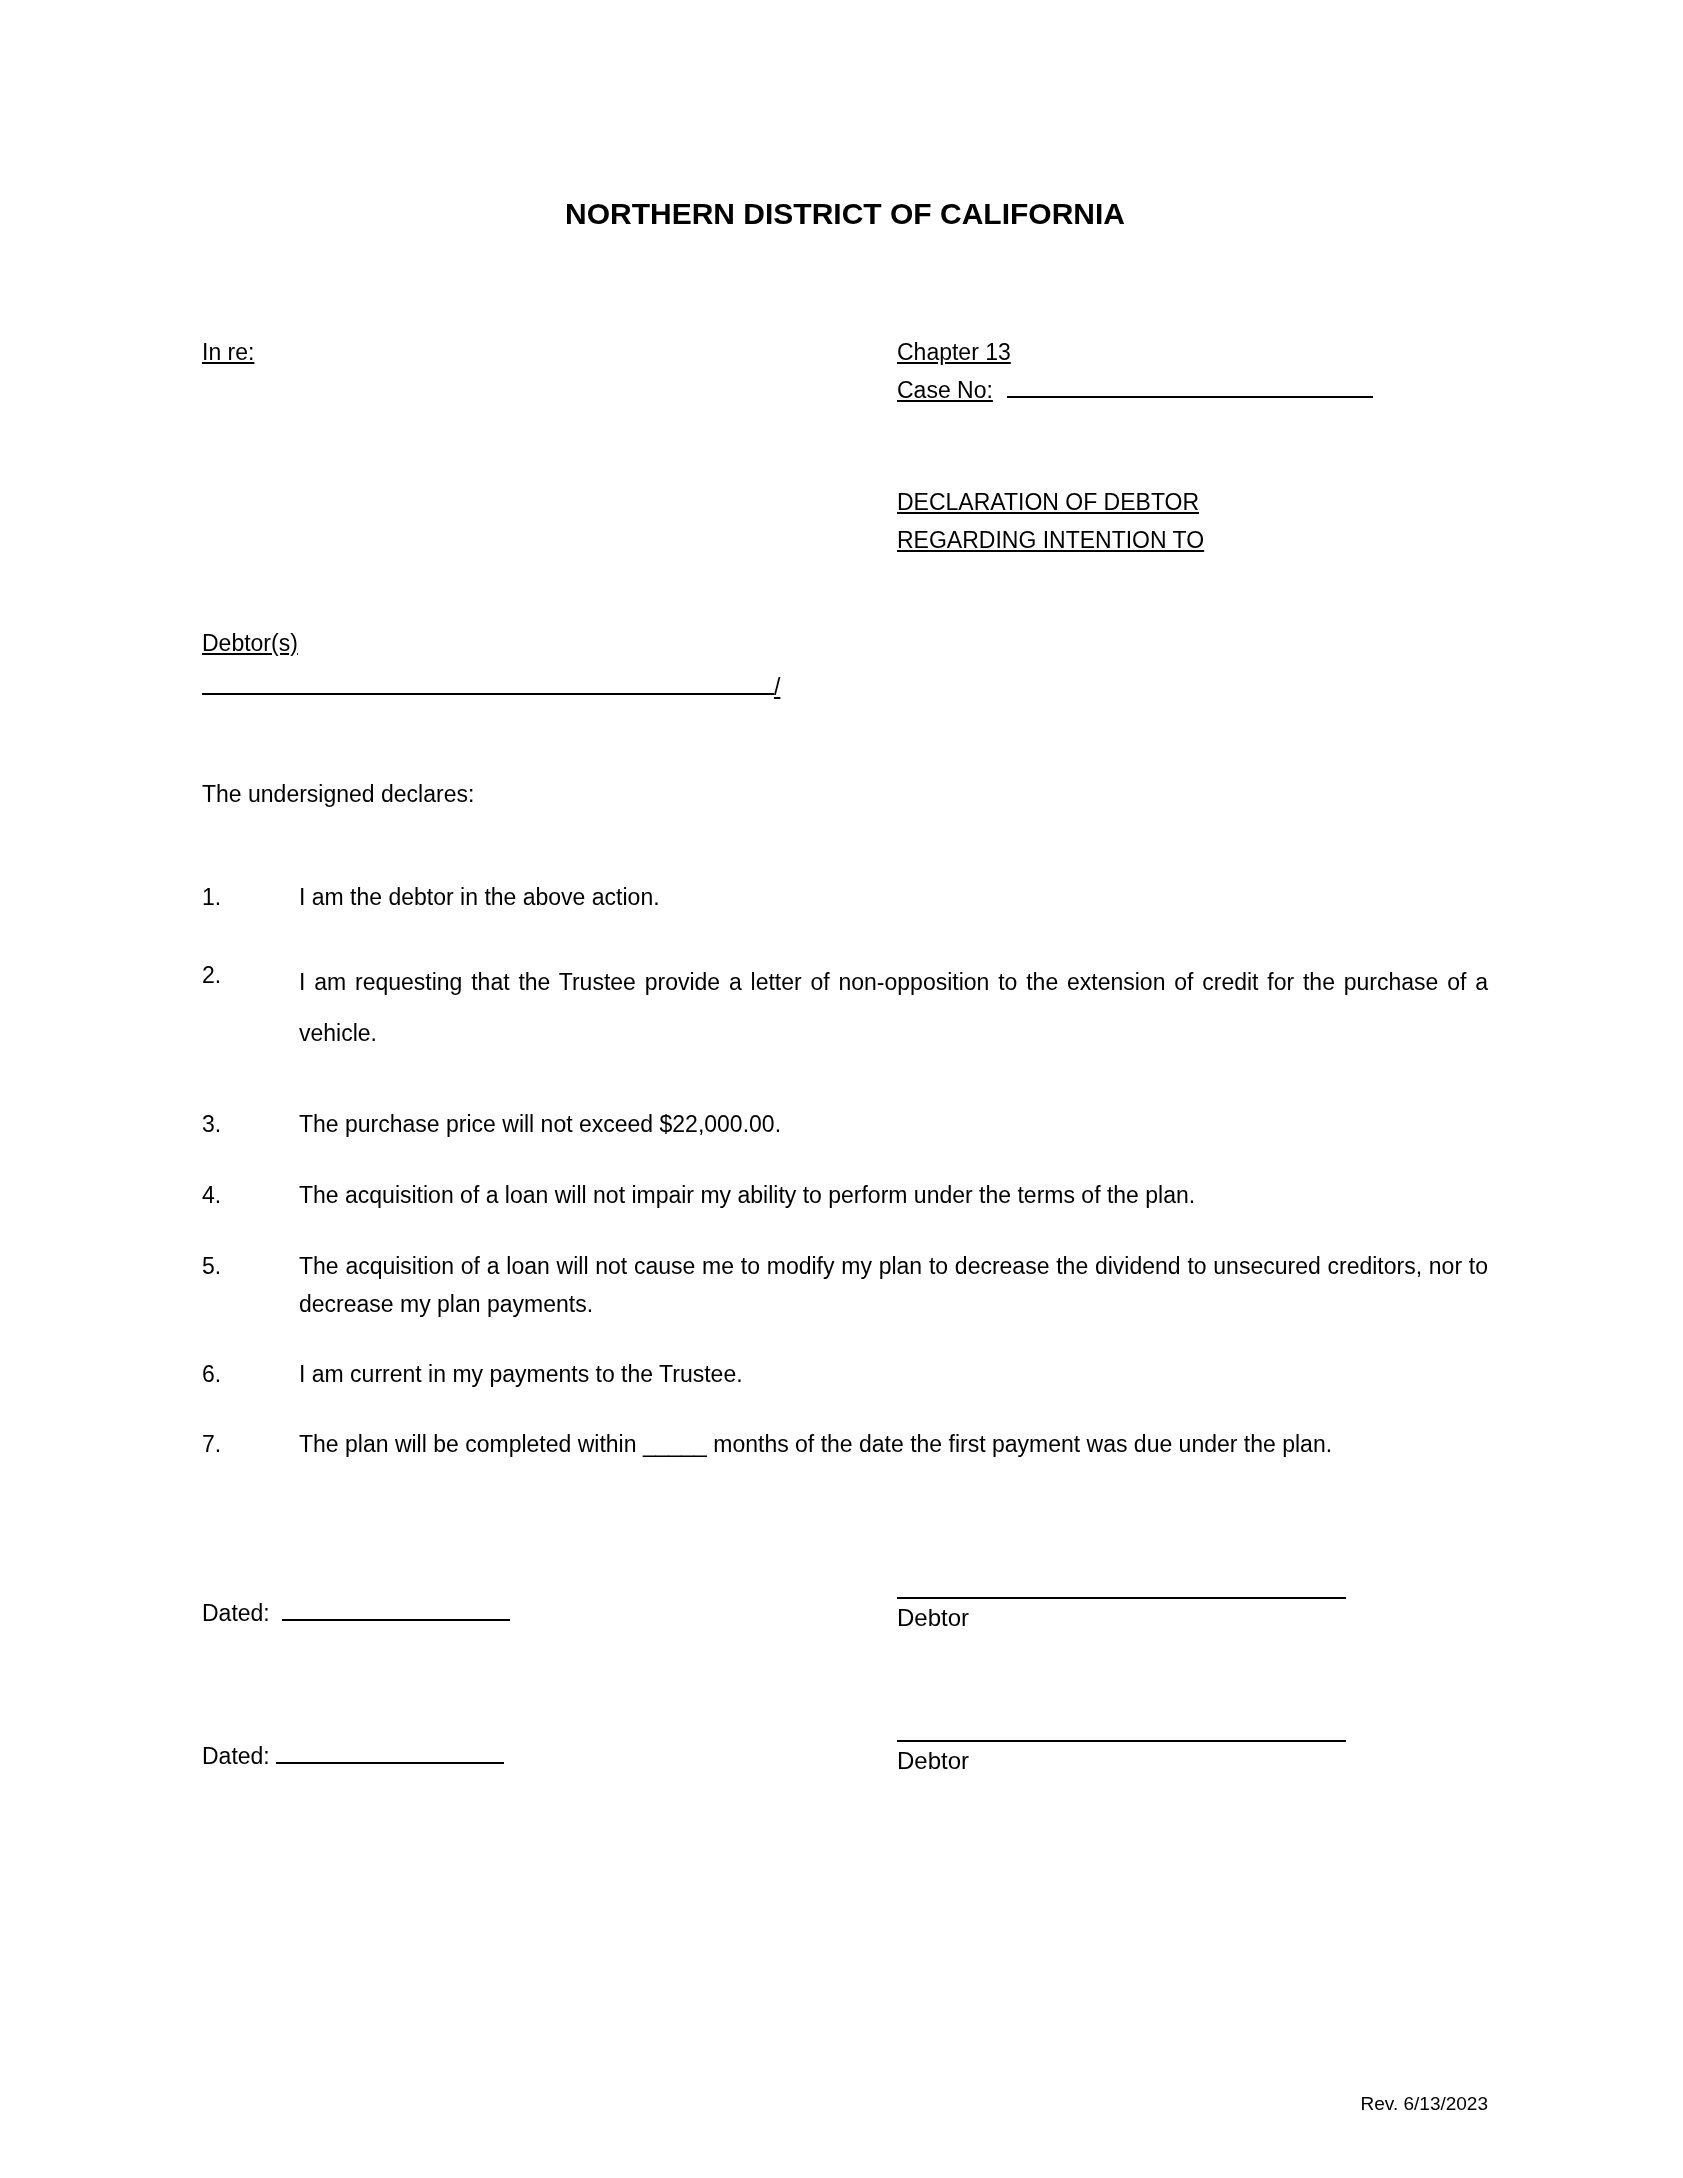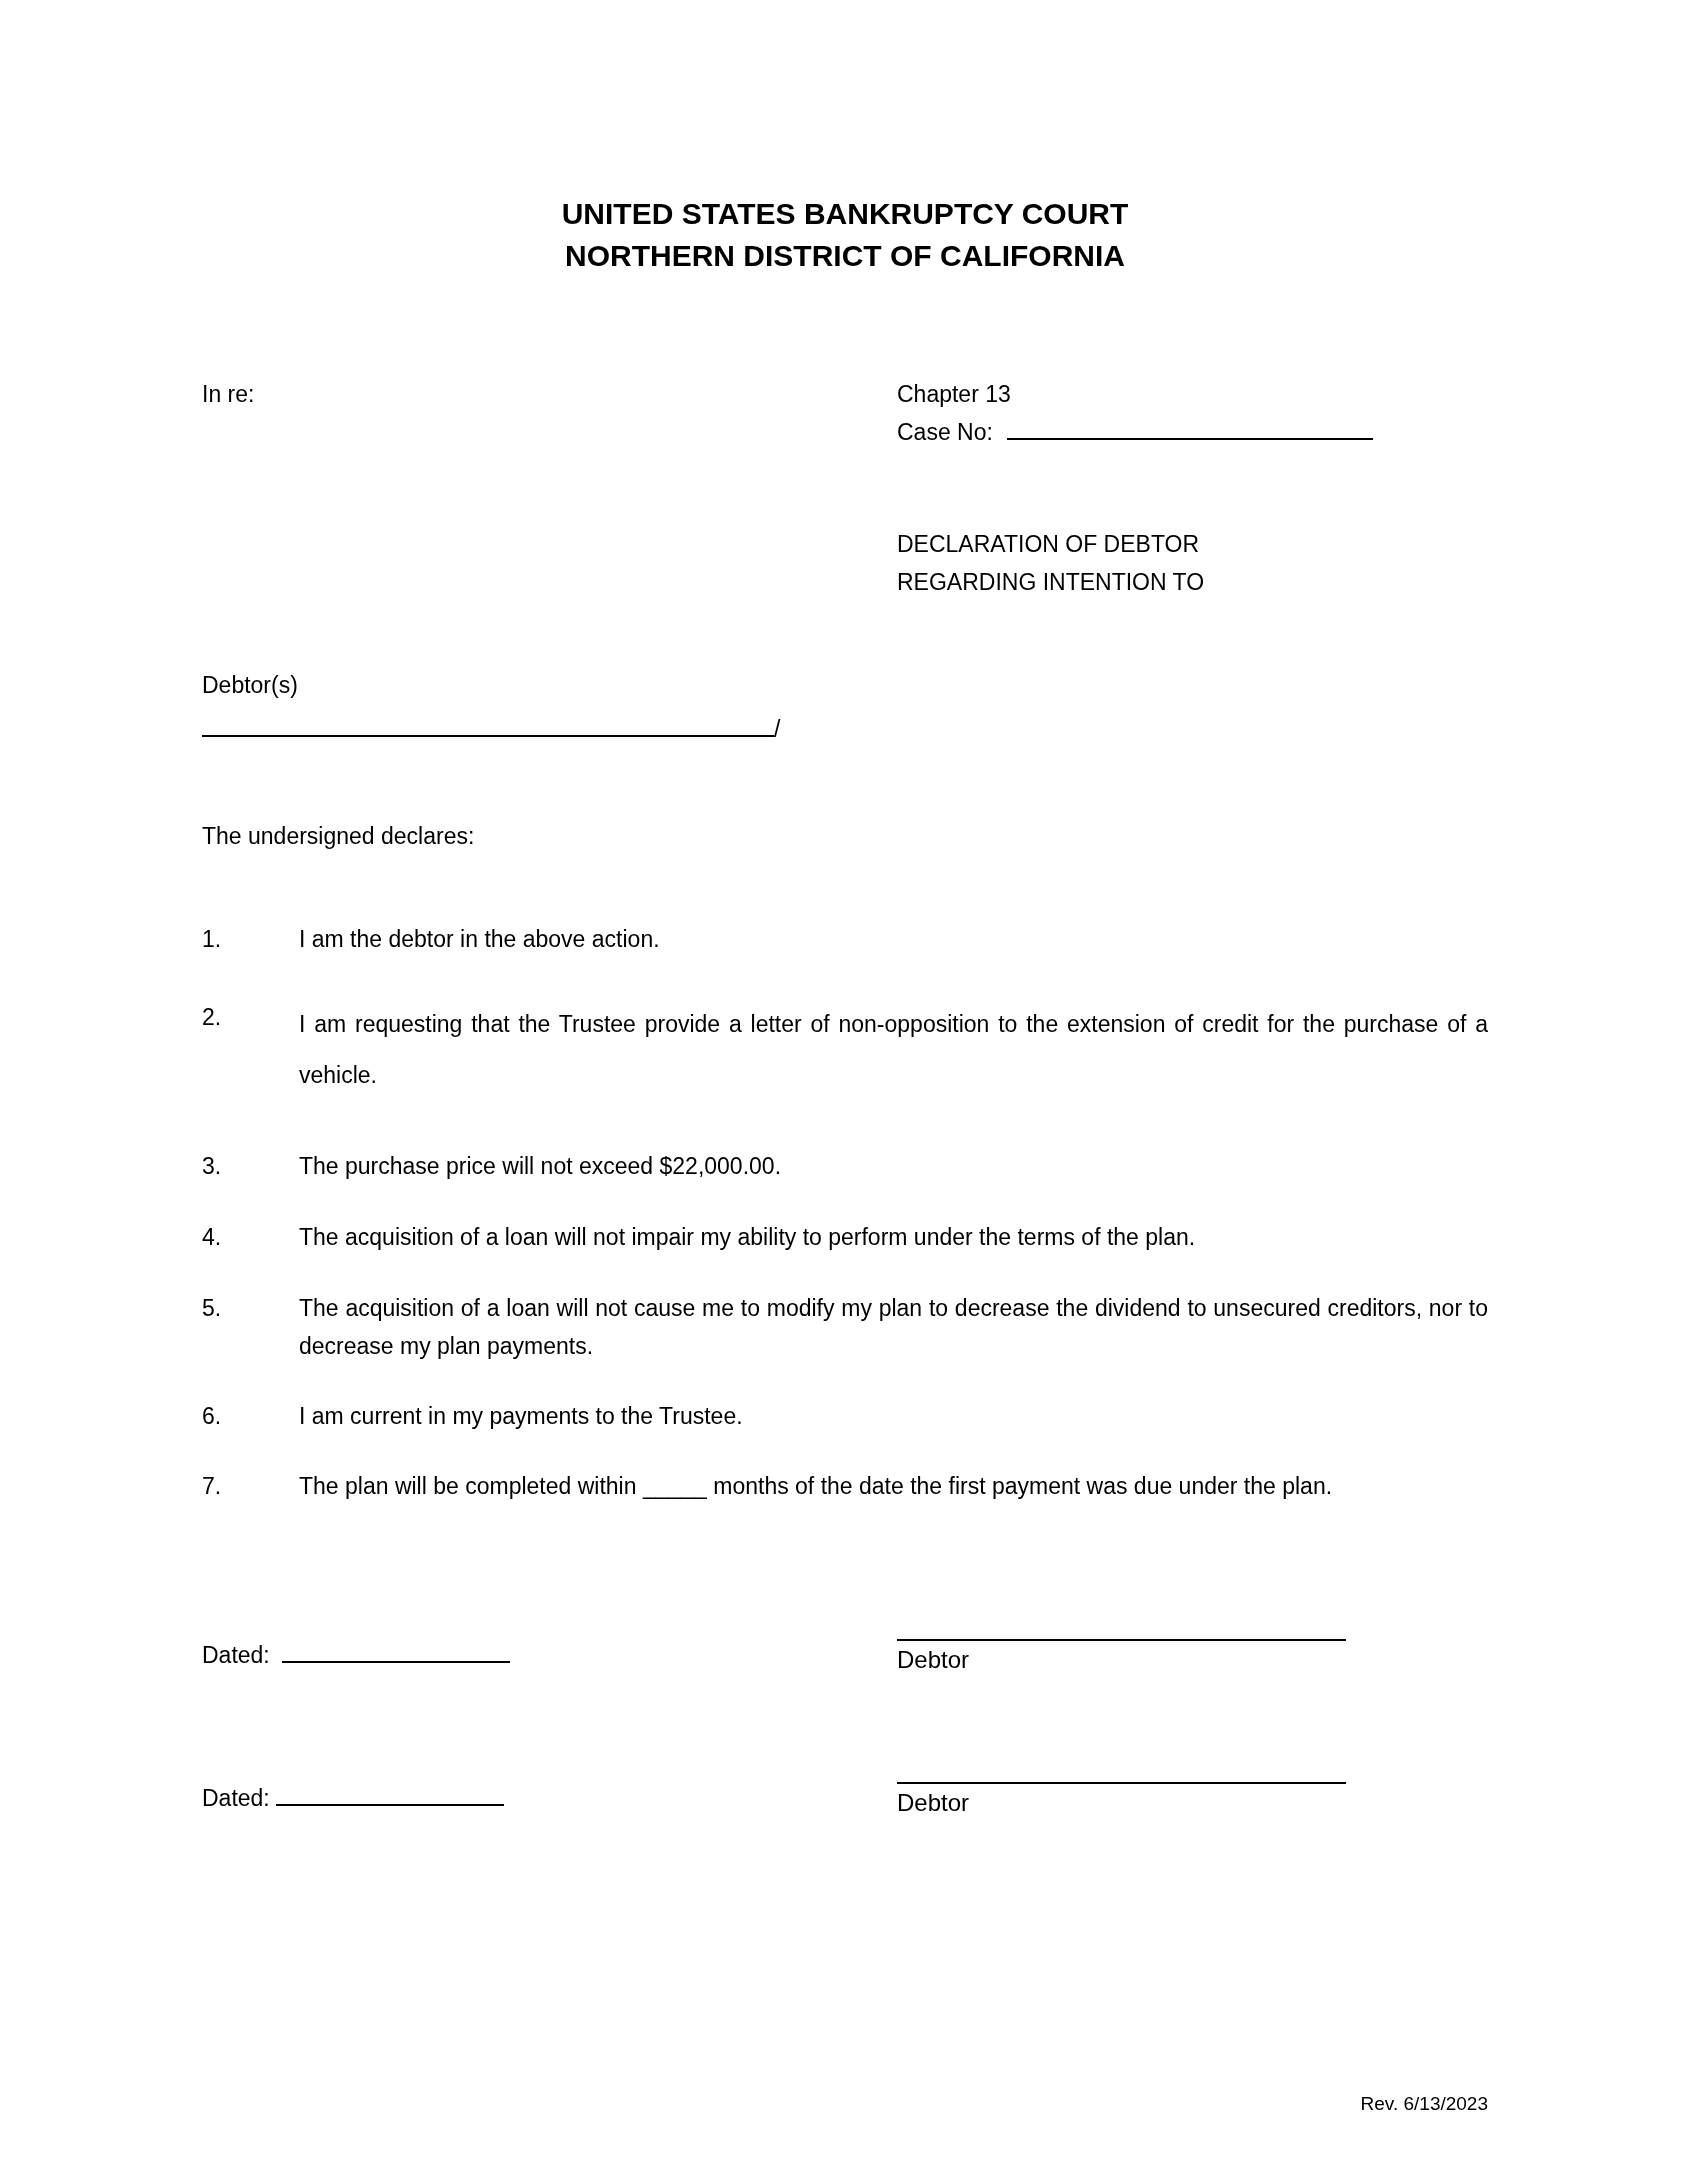--- a/index.html
+++ b/index.html
@@ -8,21 +8,21 @@
     width:1683px; height:2178px;
     background:#ffffff; color:#000000;
     font-family:"Liberation Sans", sans-serif;
     font-size:23px; line-height:1.65;
     padding:193px 195px 0 202px;
     position:relative; overflow:hidden;
   }
   
   .court-header { text-align:center; font-weight:bold; font-size:30px; line-height:1.4; }
   
-  .caption { display:flex; margin-top:99px; }
+  .caption { display:flex; margin-top:99px;text-decoration:underline; }
   .cap-left { width:695px; }
   .cap-right { flex:1; }
   .debtors-label { margin-top:253px; }
   .debtor-line { margin-top:6px; white-space:nowrap; }
   .fill-line { display:inline-block; border-bottom:2px solid #000; height:1.15em; vertical-align:baseline; }
   .debtor-name-line { width:572px; }
   .case-row { white-space:nowrap; }
   .case-line { width:366px; margin-left:14px; }
   .doc-title { margin-top:74px; }
   
@@ -51,21 +51,20 @@
   .sig-caption { font-size:24px; line-height:1.3; margin-top:3px; }
   
   .revision { position:absolute; right:195px; bottom:59px; font-size:19px; }
 </style>
 </head>
 <body>
 
 <div class="page">
 
   <div class="court-header">
-    <div>UNITED STATES BANKRUPTCY COURT</div>
     <div>NORTHERN DISTRICT OF CALIFORNIA</div>
   </div>
 
   <div class="caption">
     <div class="cap-left">
       <div>In re:</div>
       <div class="debtors-label">Debtor(s)</div>
       <div class="debtor-line"><span class="fill-line debtor-name-line"></span><span>/</span></div>
     </div>
     <div class="cap-right">

